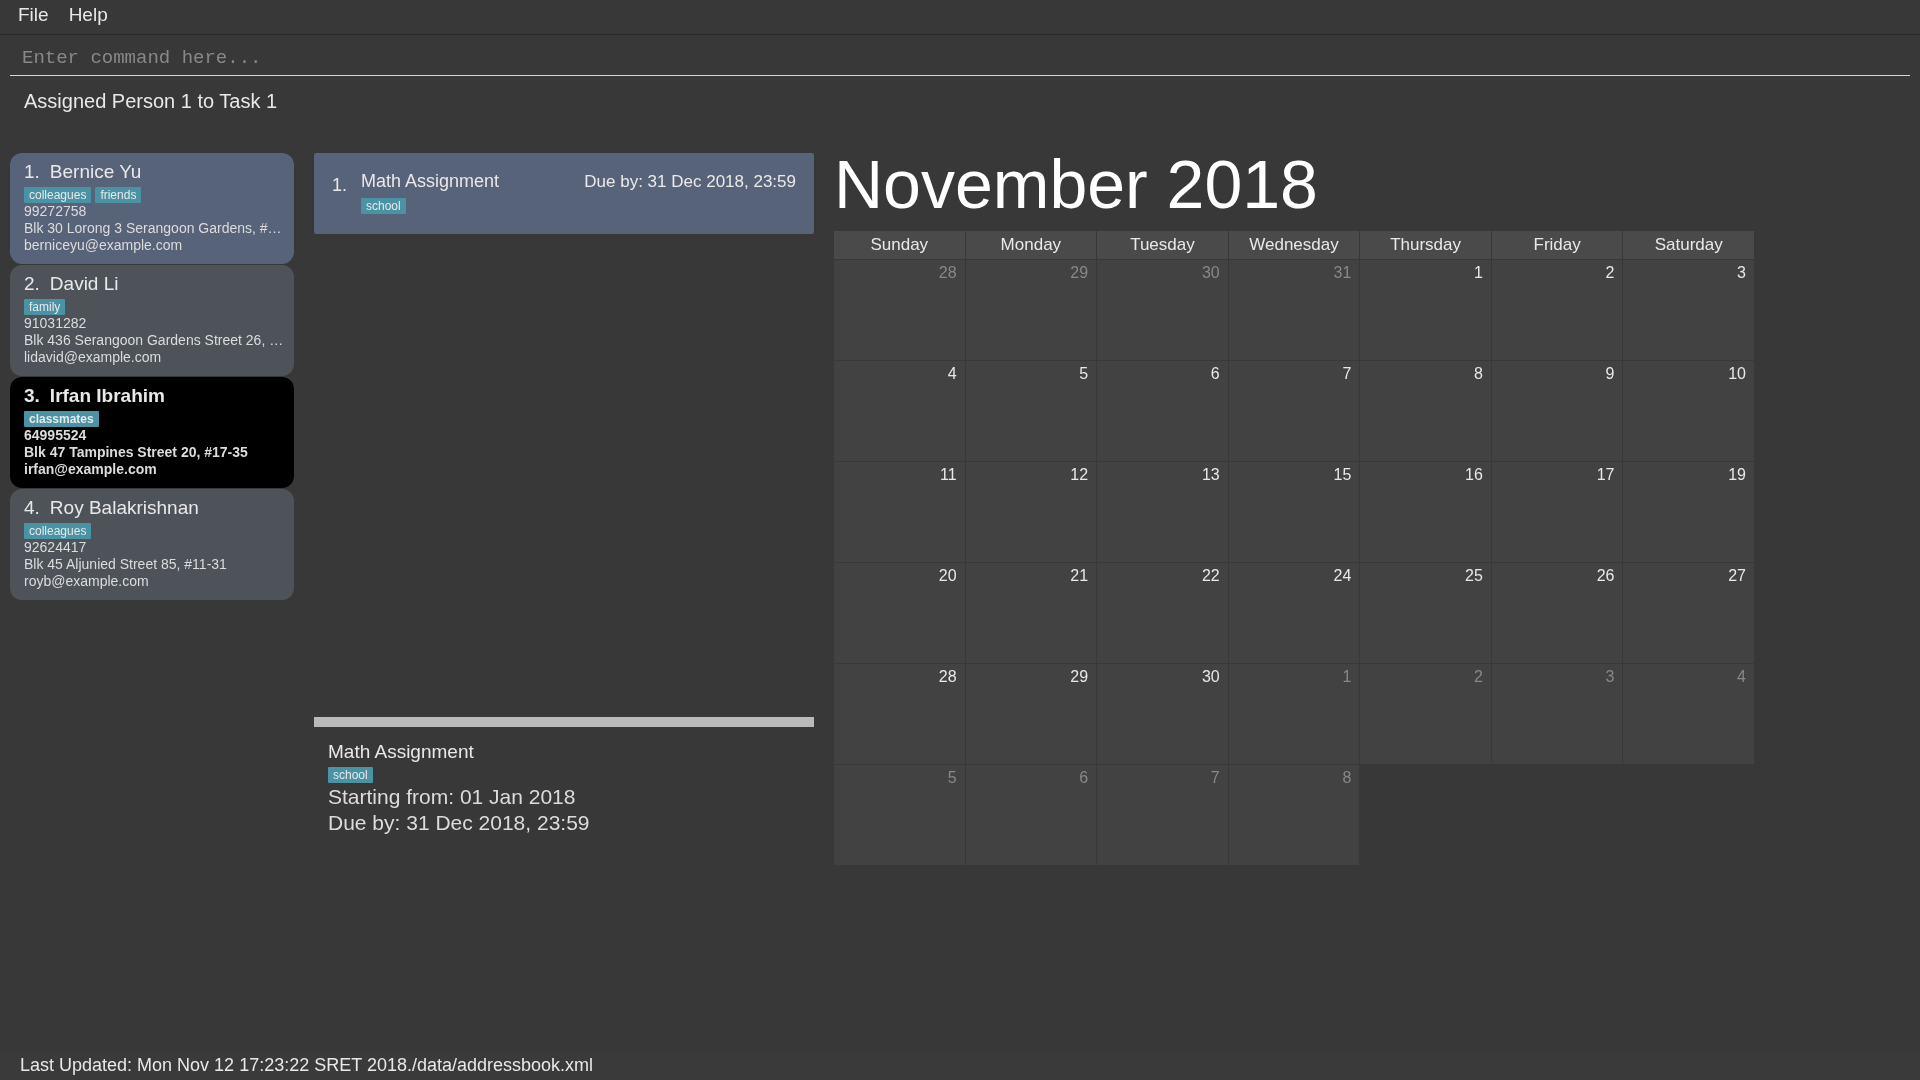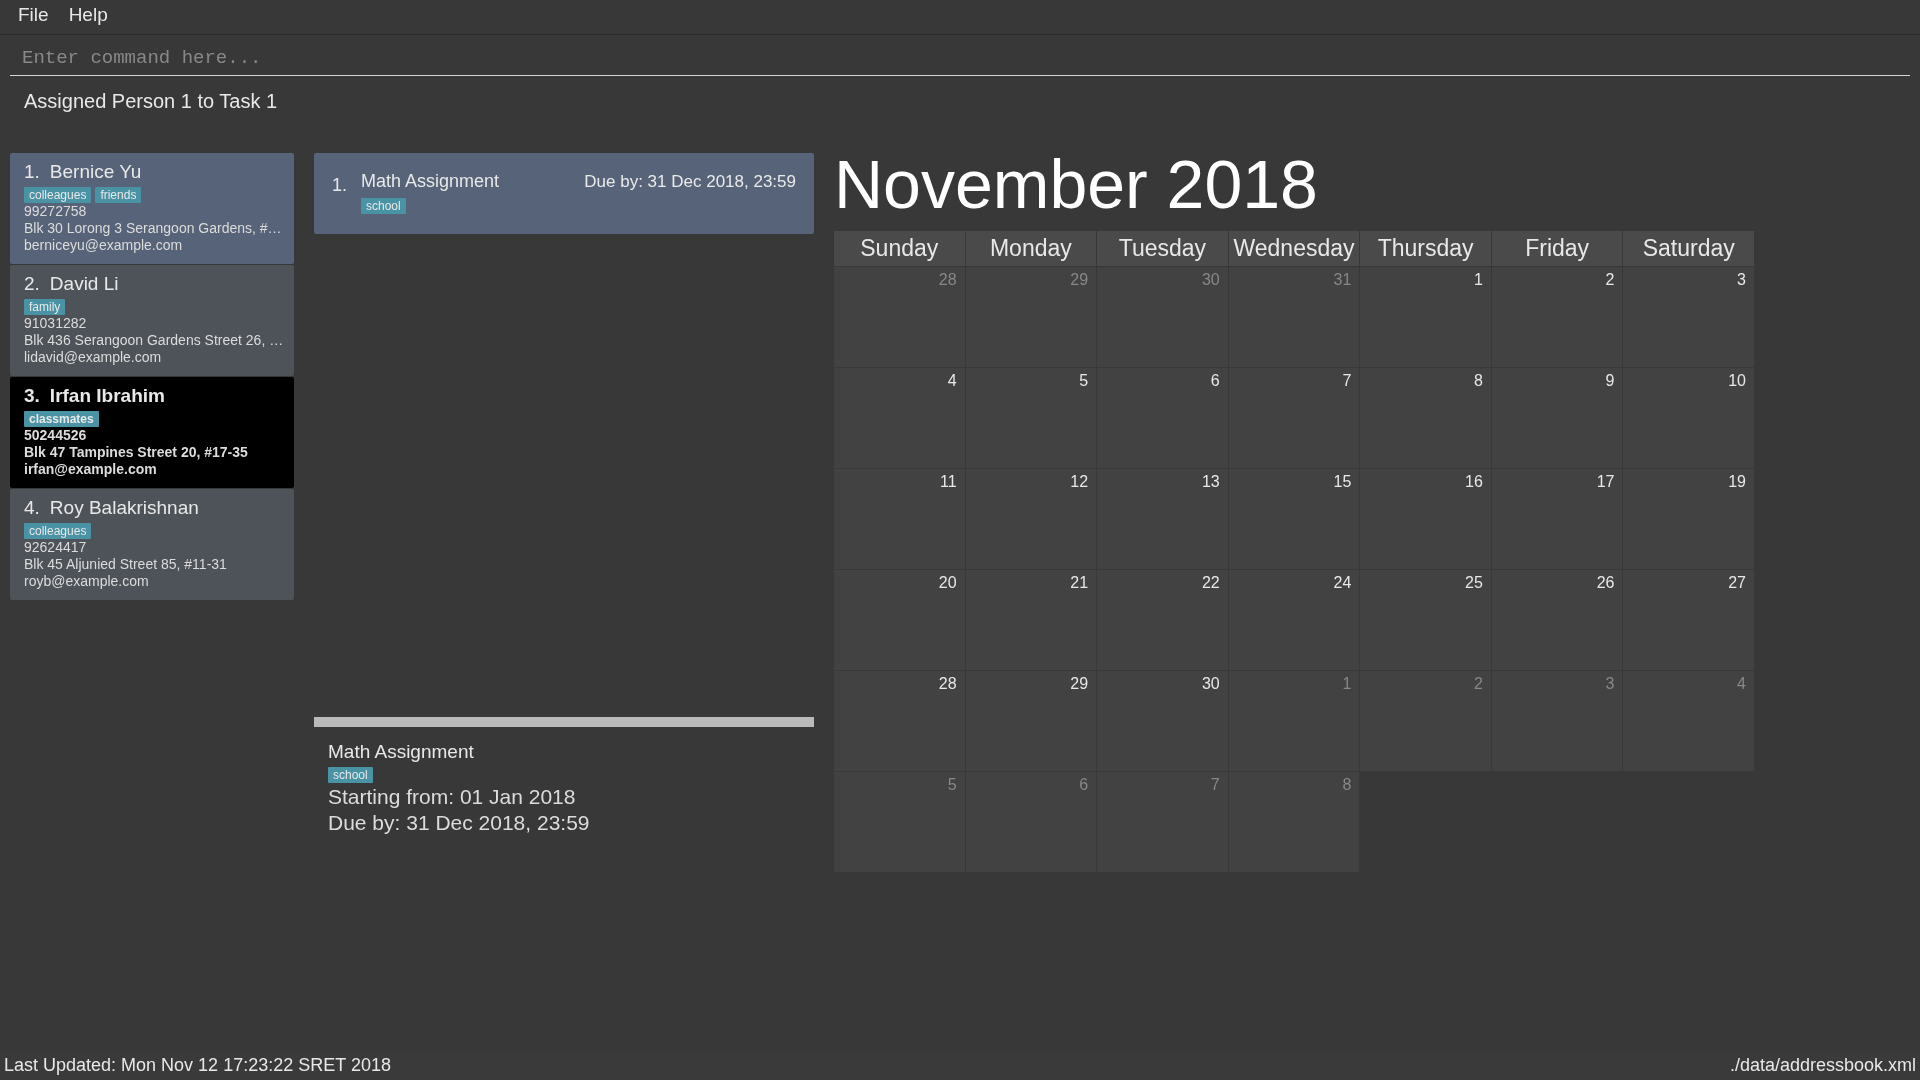--- a/index.html
+++ b/index.html
@@ -48,21 +48,21 @@
 .persons {
   width: 284px;
   display: flex;
   flex-direction: column;
   gap: 1px;
 }
 .person-card {
   background: #525965;
   padding: 8px 10px 10px 14px;
   font-size: 15px;
-  border-radius: 2px;
+  border-radius: 12px;
 }
 .person-card.selected { background: #576378; }
 .person-card.alt { background: #4e5359; }
 .person-header { font-size: 19px; margin-bottom: 2px; }
 .person-index { margin-right: 10px; }
 .tag {
   display: inline-block;
   background: #4a93a5;
   color: #e8e8e8;
   font-size: 12px;
@@ -130,39 +130,39 @@
 .cal-grid {
   display: grid;
   grid-template-columns: repeat(7, 1fr);
   gap: 1px;
   width: 920px;
 }
 .cal-head {
   background: #4a4a4a;
   text-align: center;
   padding: 4px 0;
-  font-size: 23px;
+  font-size: 17px;
   color: #e8e8e8;
 }
 .cal-cell {
   background: #424242;
   height: 100px;
   position: relative;
 }
 .cal-cell.dim { color: #888; }
 .cal-date {
   position: absolute;
   top: 4px;
   right: 8px;
   font-size: 16px;
 }
 .footer {
   display: flex;
-  justify-content: space-between;
-  padding: 4px 4px;
+  justify-content: flex-start;
+  padding: 4px 20px;
   font-size: 18px;
   background: #3a3a3a;
 }
 </style>
 </head>
 <body>
 
 <div class="menubar">
   <span>File</span>
   <span>Help</span>
@@ -185,21 +185,21 @@
     <div class="person-card alt">
       <div class="person-header"><span class="person-index">2.</span><span>David Li</span></div>
       <div><span class="tag">family</span></div>
       <div class="person-detail">91031282</div>
       <div class="person-detail">Blk 436 Serangoon Gardens Street 26, …</div>
       <div class="person-detail">lidavid@example.com</div>
     </div>
     <div class="person-card" style="background:#000000;font-weight:bold;">
       <div class="person-header"><span class="person-index">3.</span><span>Irfan Ibrahim</span></div>
       <div><span class="tag">classmates</span></div>
-      <div class="person-detail">50244526</div>
+      <div class="person-detail">64995524</div>
       <div class="person-detail">Blk 47 Tampines Street 20, #17-35</div>
       <div class="person-detail">irfan@example.com</div>
     </div>
     <div class="person-card alt">
       <div class="person-header"><span class="person-index">4.</span><span>Roy Balakrishnan</span></div>
       <div><span class="tag">colleagues</span></div>
       <div class="person-detail">92624417</div>
       <div class="person-detail">Blk 45 Aljunied Street 85, #11-31</div>
       <div class="person-detail">royb@example.com</div>
     </div>

